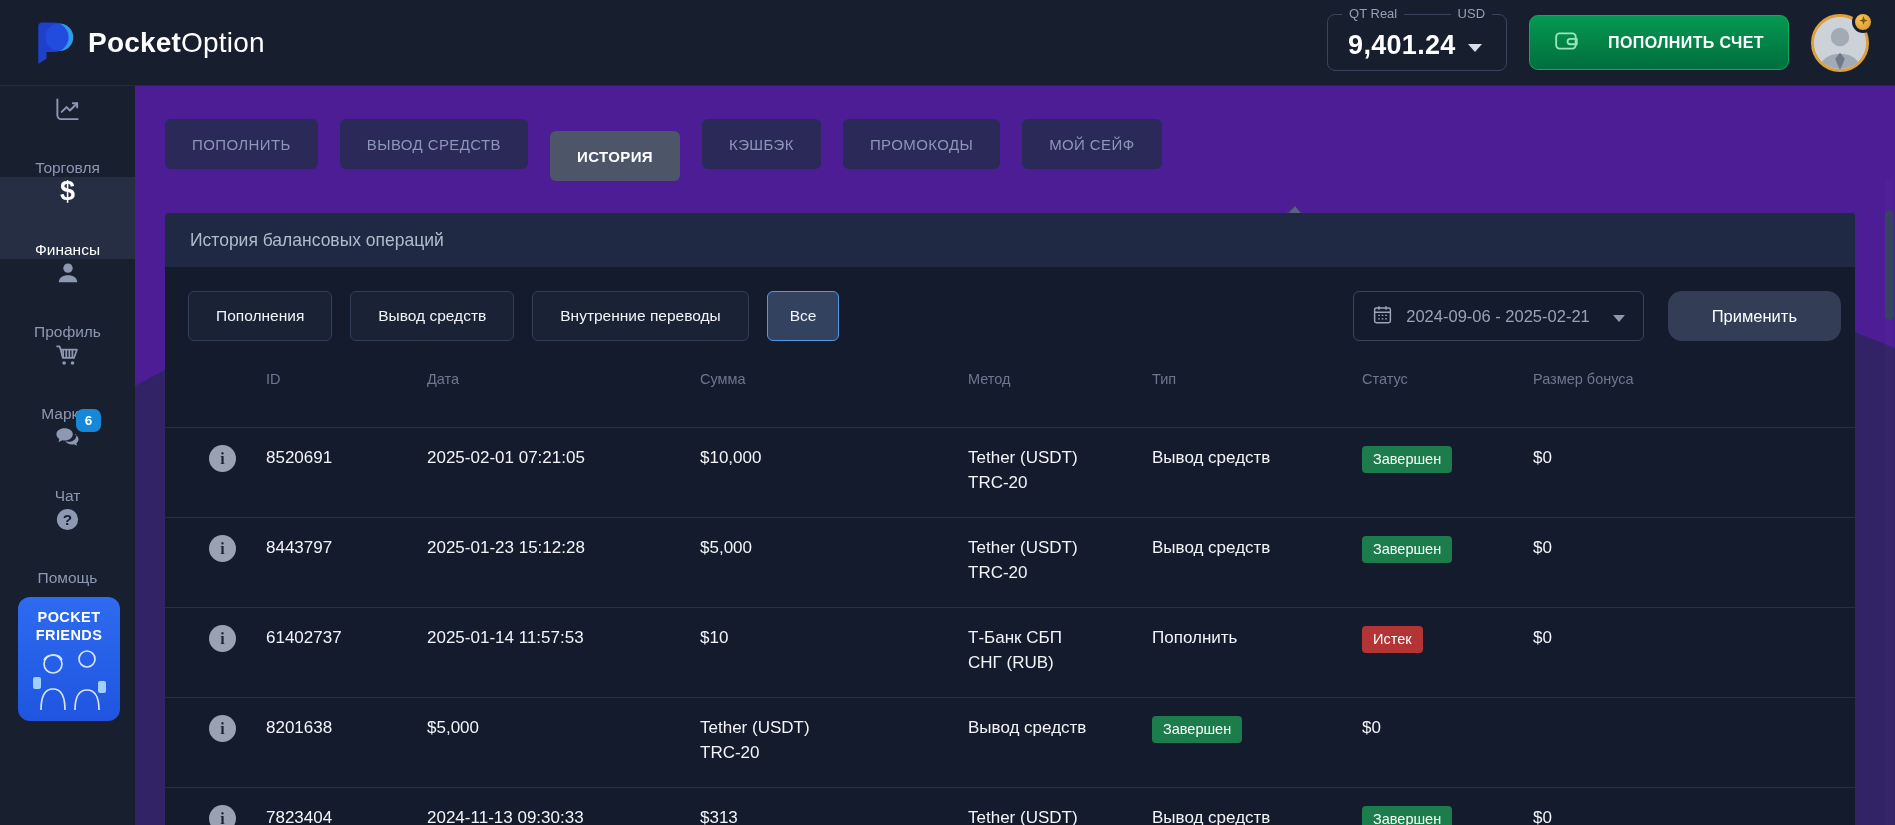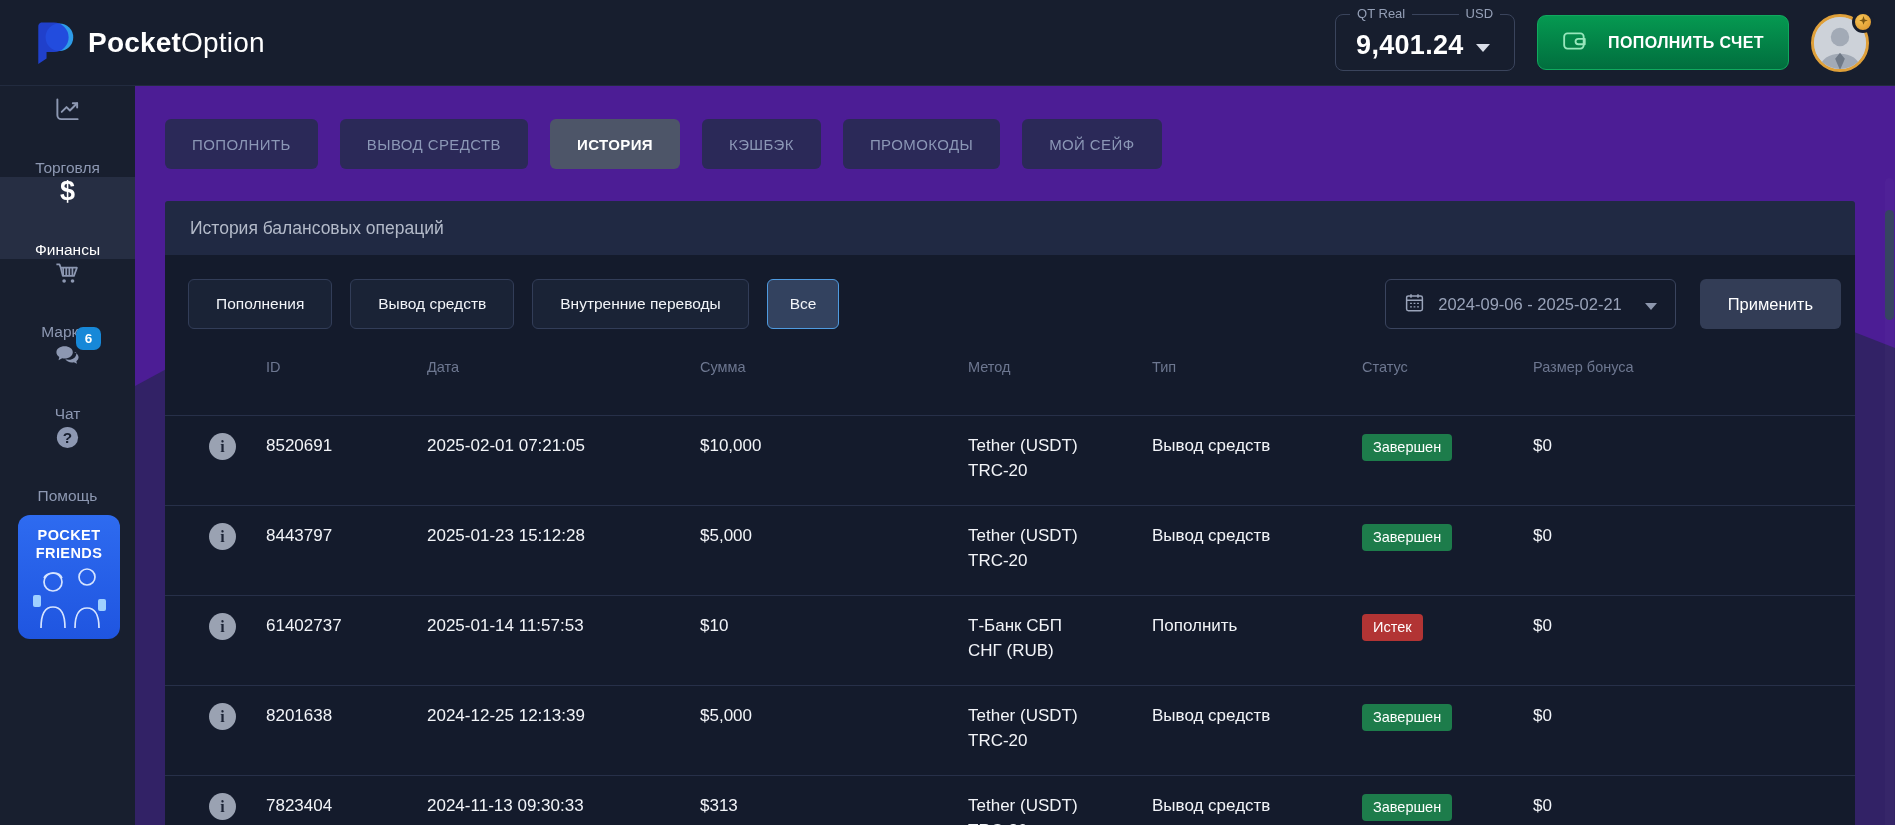--- a/index.html
+++ b/index.html
@@ -31,21 +31,21 @@
   }
   .acct-label.left{left:14px;}
   .acct-label.right{right:14px;}
   .balance-amount{font-size:27px;font-weight:700;color:#fff;letter-spacing:.3px;}
   .caret{width:0;height:0;border-left:7px solid transparent;border-right:7px solid transparent;
     border-top:8px solid #d9dee8;margin-top:4px;}
   .deposit-btn{
     height:55px;border-radius:9px;border:1px solid #10a95e;
     background:linear-gradient(180deg,#059951,#016e3e);
     color:#fff;font-weight:700;font-size:16px;letter-spacing:.4px;
-    display:flex;align-items:center;gap:20px;padding:0 24px;cursor:pointer;
+    display:flex;align-items:center;gap:28px;padding:0 24px;cursor:pointer;
     font-family:inherit;
   }
   .avatar{position:relative;width:58px;height:58px;cursor:pointer;}
   .avatar-ring{
     width:58px;height:58px;border-radius:50%;border:3px solid #dfa03a;
     overflow:hidden;background:#cdd2d9;display:block;
   }
   .avatar-badge{
     position:absolute;top:-3px;right:-5px;width:22px;height:22px;border-radius:50%;
     background:radial-gradient(circle at 35% 30%,#f6c355,#d9922a);
@@ -82,21 +82,21 @@
   .promo-art{margin-top:2px;width:100%;flex:1;}
   
   .main{flex:1;position:relative;overflow:hidden;background:#4c1d95;}
   .mountains{position:absolute;top:0;left:0;width:100%;height:739px;pointer-events:none;}
   .tabs{position:relative;display:flex;gap:22px;margin:33px 0 0 30px;z-index:2;}
   .tab{
     height:50px;padding:0 27px;display:flex;align-items:center;border-radius:6px;
     background:rgba(35,45,70,0.78);color:#8b97b6;font-size:15px;letter-spacing:.4px;
     cursor:pointer;white-space:nowrap;
   }
-  .tab.active{background:#4d5568;color:#fff;font-weight:600;}
+  .tab.active{background:#4d5568;color:#fff;font-weight:600;margin-top:12px;}
   
   .panel{position:relative;z-index:2;margin:32px 40px 0 30px;}
   .panel-header{
     height:54px;background:#202943;border-radius:3px 3px 0 0;display:flex;
     align-items:center;padding:17px 25px;color:#b3bac9;font-size:17.5px;
   }
   .panel-body{background:#141b2c;padding-top:24px;min-height:560px;}
   .filter-row{display:flex;justify-content:space-between;align-items:center;
     padding:0 14px 0 23px;}
   .filters{display:flex;gap:18px;align-items:center;}
@@ -108,21 +108,21 @@
   .filter-btn.active{background:#33425f;border:1px solid #4f9be0;padding:0 22px;}
   .filter-right{display:flex;gap:24px;align-items:flex-start;}
   .date-range{
     height:50px;display:flex;align-items:center;gap:13px;padding:0 18px;
     border:1px solid #3a445e;border-radius:6px;color:#98a2b8;font-size:16.5px;
     cursor:pointer;white-space:nowrap;
   }
   .date-range .caret{border-top-color:#8d97ad;margin:4px 0 0 10px;
     border-left-width:6px;border-right-width:6px;border-top-width:7px;}
   .apply-btn{
-    height:50px;padding:0 28px;background:#333d56;border:none;border-radius:6px;
+    height:50px;padding:0 44px;background:#333d56;border:none;border-radius:14px;
     color:#fff;font-size:16.5px;cursor:pointer;font-family:inherit;
   }
   
   .table{margin-top:30px;}
   .thead,.trow{
     display:grid;
     grid-template-columns:101px 161px 273px 268px 184px 210px 171px 1fr;
   }
   .th{color:#6d7790;font-size:14.5px;}
   .tbody{margin-top:40px;}
@@ -213,20 +213,29 @@
             </span>
             <span class="side-label">Торговля</span>
           </div>
           <div class="side-item active">
             <span class="side-icon">
               <svg viewBox="0 0 28 28" width="27" height="27">
                 <text x="14" y="23" text-anchor="middle" font-size="28" font-weight="700" fill="currentColor">$</text>
               </svg>
             </span>
             <span class="side-label">Финансы</span>
+          </div>
+          <div class="side-item">
+            <span class="side-icon">
+              <svg viewBox="0 0 24 24" width="26" height="26" fill="currentColor">
+                <circle cx="12" cy="7.5" r="4.3"></circle>
+                <path d="M3.5 20.5c0-4.2 3.9-6.5 8.5-6.5s8.5 2.3 8.5 6.5z"></path>
+              </svg>
+            </span>
+            <span class="side-label">Профиль</span>
           </div>
           <div class="side-item">
             <span class="side-icon">
               <svg viewBox="0 0 28 28" width="27" height="27" fill="none" stroke="currentColor" stroke-width="1.8" stroke-linejoin="round">
                 <path d="M2.5 4.5h3.2l1.3 3.5m0 0l2.1 8.5h11.6l3.1-8.5z"></path>
                 <path d="M9.5 8v8.5M12.7 8v8.5M15.9 8v8.5M19.1 8v8.5"></path>
                 <circle cx="10.5" cy="21.8" r="1.9" fill="currentColor" stroke="none"></circle>
                 <circle cx="19.2" cy="21.8" r="1.9" fill="currentColor" stroke="none"></circle>
               </svg>
             </span>
@@ -370,21 +379,20 @@
                   </div>
                   <div class="td type-cell">Пополнить</div>
                   <div class="td status-cell"><span class="badge danger">Истек</span></div>
                   <div class="td bonus-cell">$0</div>
                 </div>
                 <div class="trow">
                   <div class="td icon-cell">
                     <span class="info-icon">i</span>
                   </div>
                   <div class="td id-cell">8201638</div>
-                  <div class="td date-cell">2024-12-25 12:13:39</div>
                   <div class="td amount-cell">$5,000</div>
                   <div class="td method-cell">
                     <span>Tether (USDT)</span>
                     <span>TRC-20</span>
                   </div>
                   <div class="td type-cell">Вывод средств</div>
                   <div class="td status-cell"><span class="badge success">Завершен</span></div>
                   <div class="td bonus-cell">$0</div>
                 </div>
                 <div class="trow">

